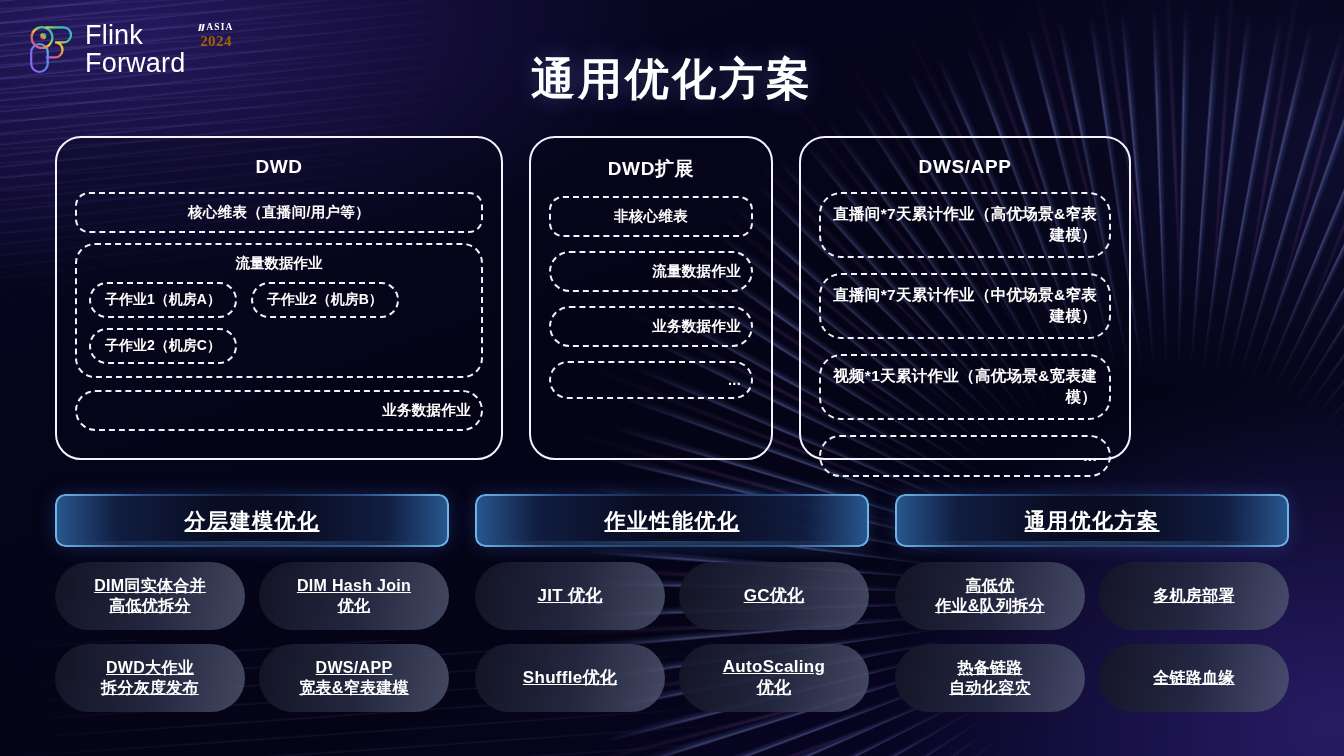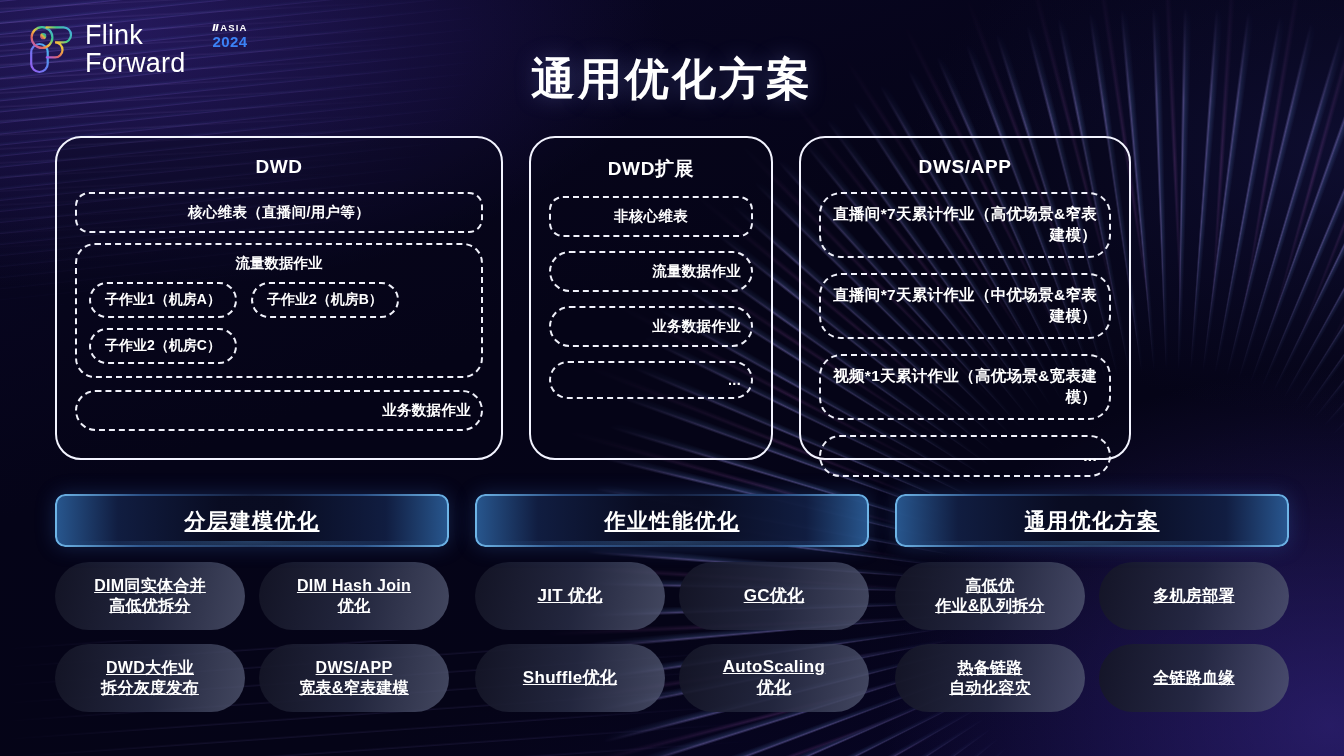--- a/index.html
+++ b/index.html
@@ -126,44 +126,45 @@
   .brand-text { position: relative; padding-right: 62px; }
   .brand-line {
     font-size: 27px;
     font-weight: 400;
     letter-spacing: .2px;
     line-height: 1.03;
     color: #ffffff;
   }
   .brand-badge {
     position: absolute;
-    right: 0; top: 1px;
-    text-align: left;
+    right: 14px; top: 1px;
+    text-align: center;
     line-height: 1.02;
+    font-family: Liberation Serif, serif;
   }
   .brand-badge .asia {
     font-size: 9.5px;
     font-weight: 700;
     letter-spacing: 1.1px;
     color: #ffffff;
     display: flex;
     align-items: center;
     gap: 3px;
     justify-content: flex-end;
   }
   .badge-bars { display: inline-flex; gap: 1.6px; }
   .badge-bars i {
     display: block; width: 1.6px; height: 7px;
     background: #ffffff; transform: skewX(-12deg);
   }
   .brand-badge .year {
     font-size: 15px;
     font-weight: 700;
     letter-spacing: .4px;
-    color: #3b82f6;
+    color: #a16207;
     margin-top: 1px;
   }
 
   .slide-title {
     position: absolute;
     left: 0; right: 0; top: 50px;
     text-align: center;
     font-size: 44px;
     font-weight: 700;
     letter-spacing: 3px;

